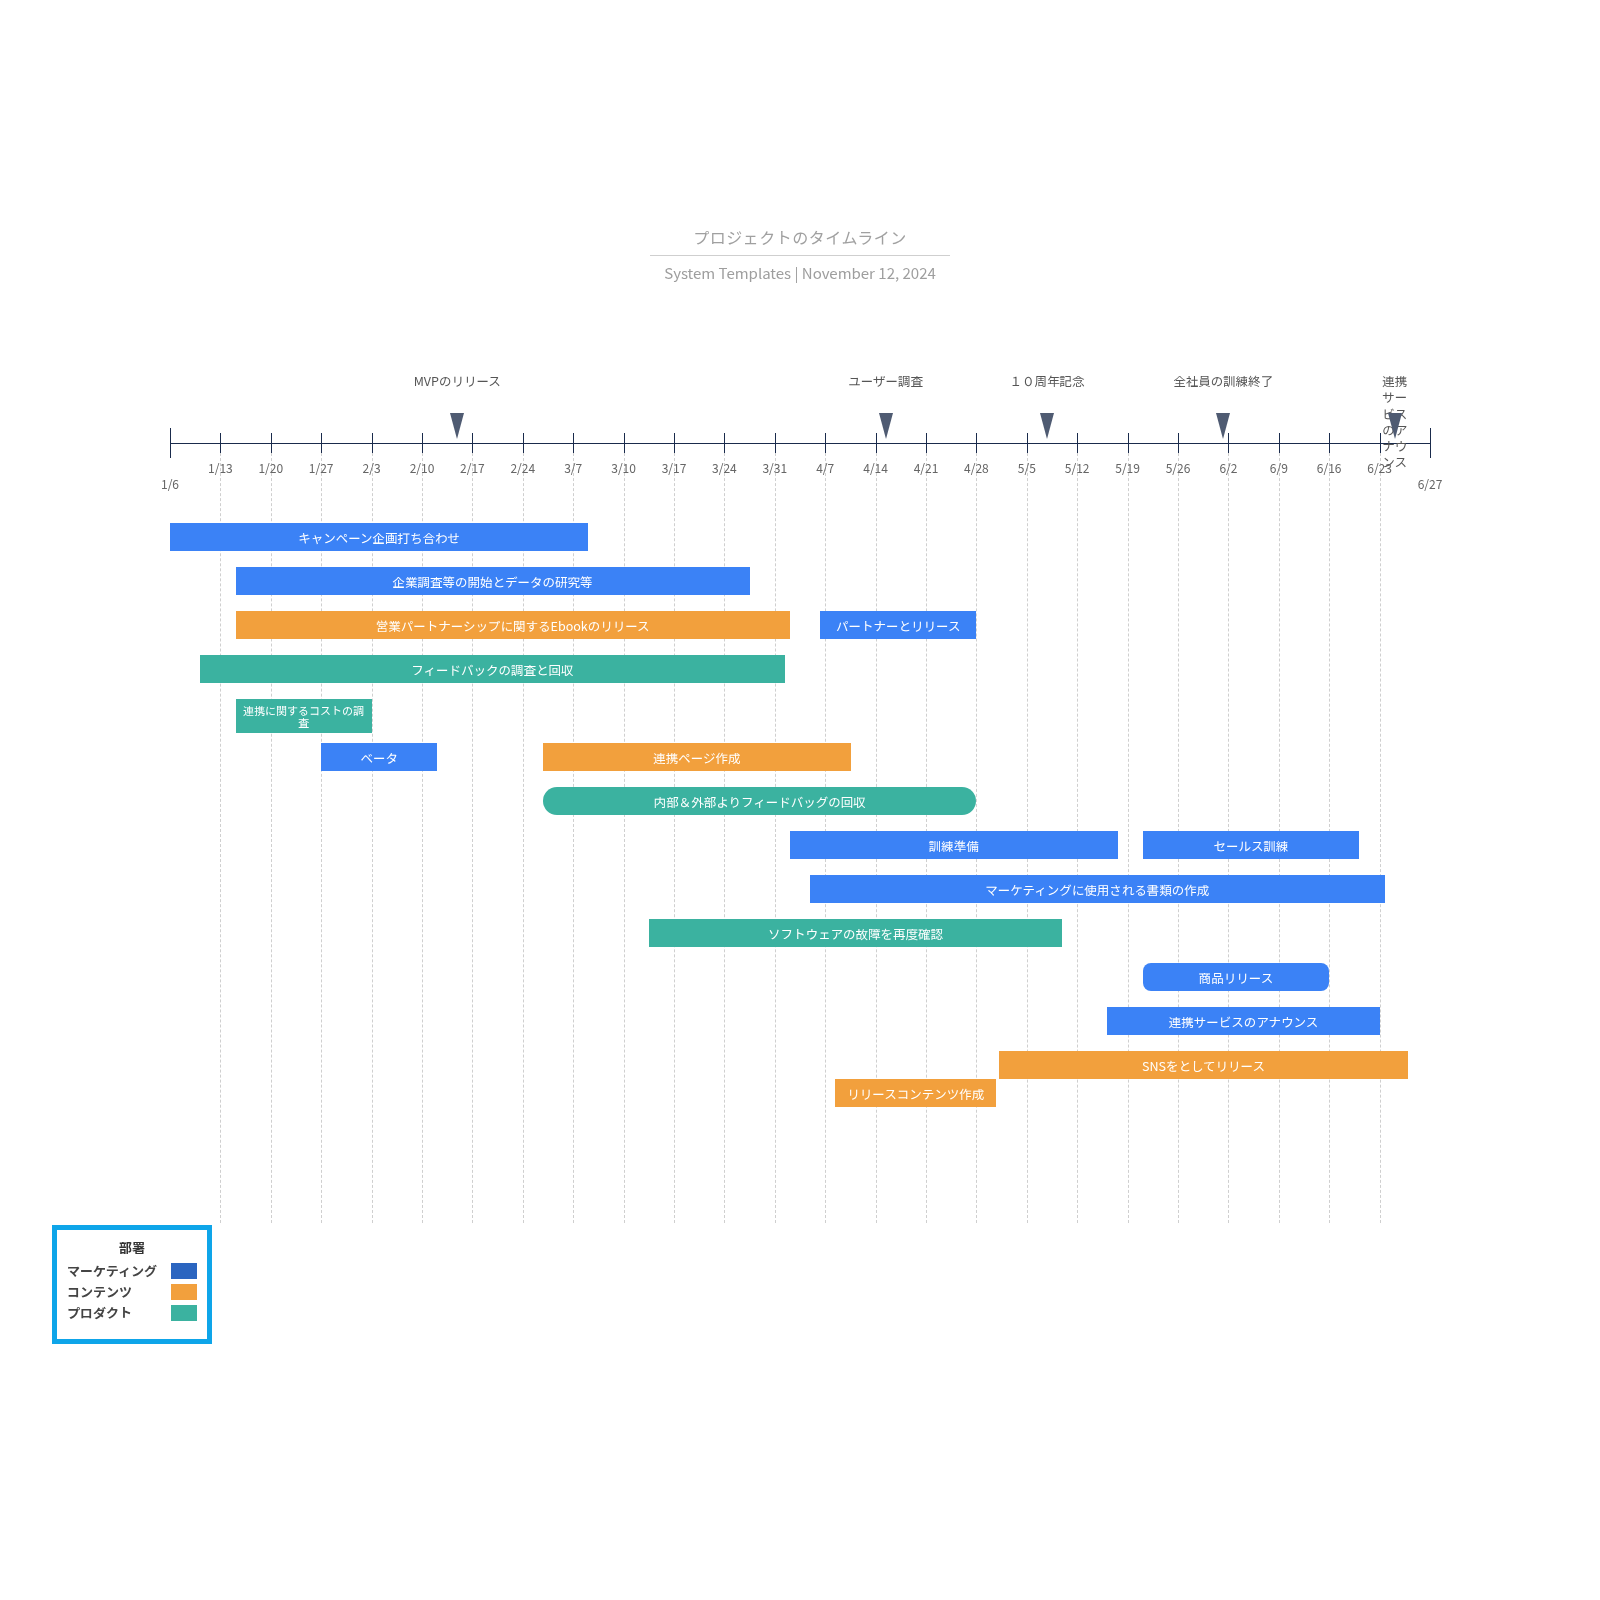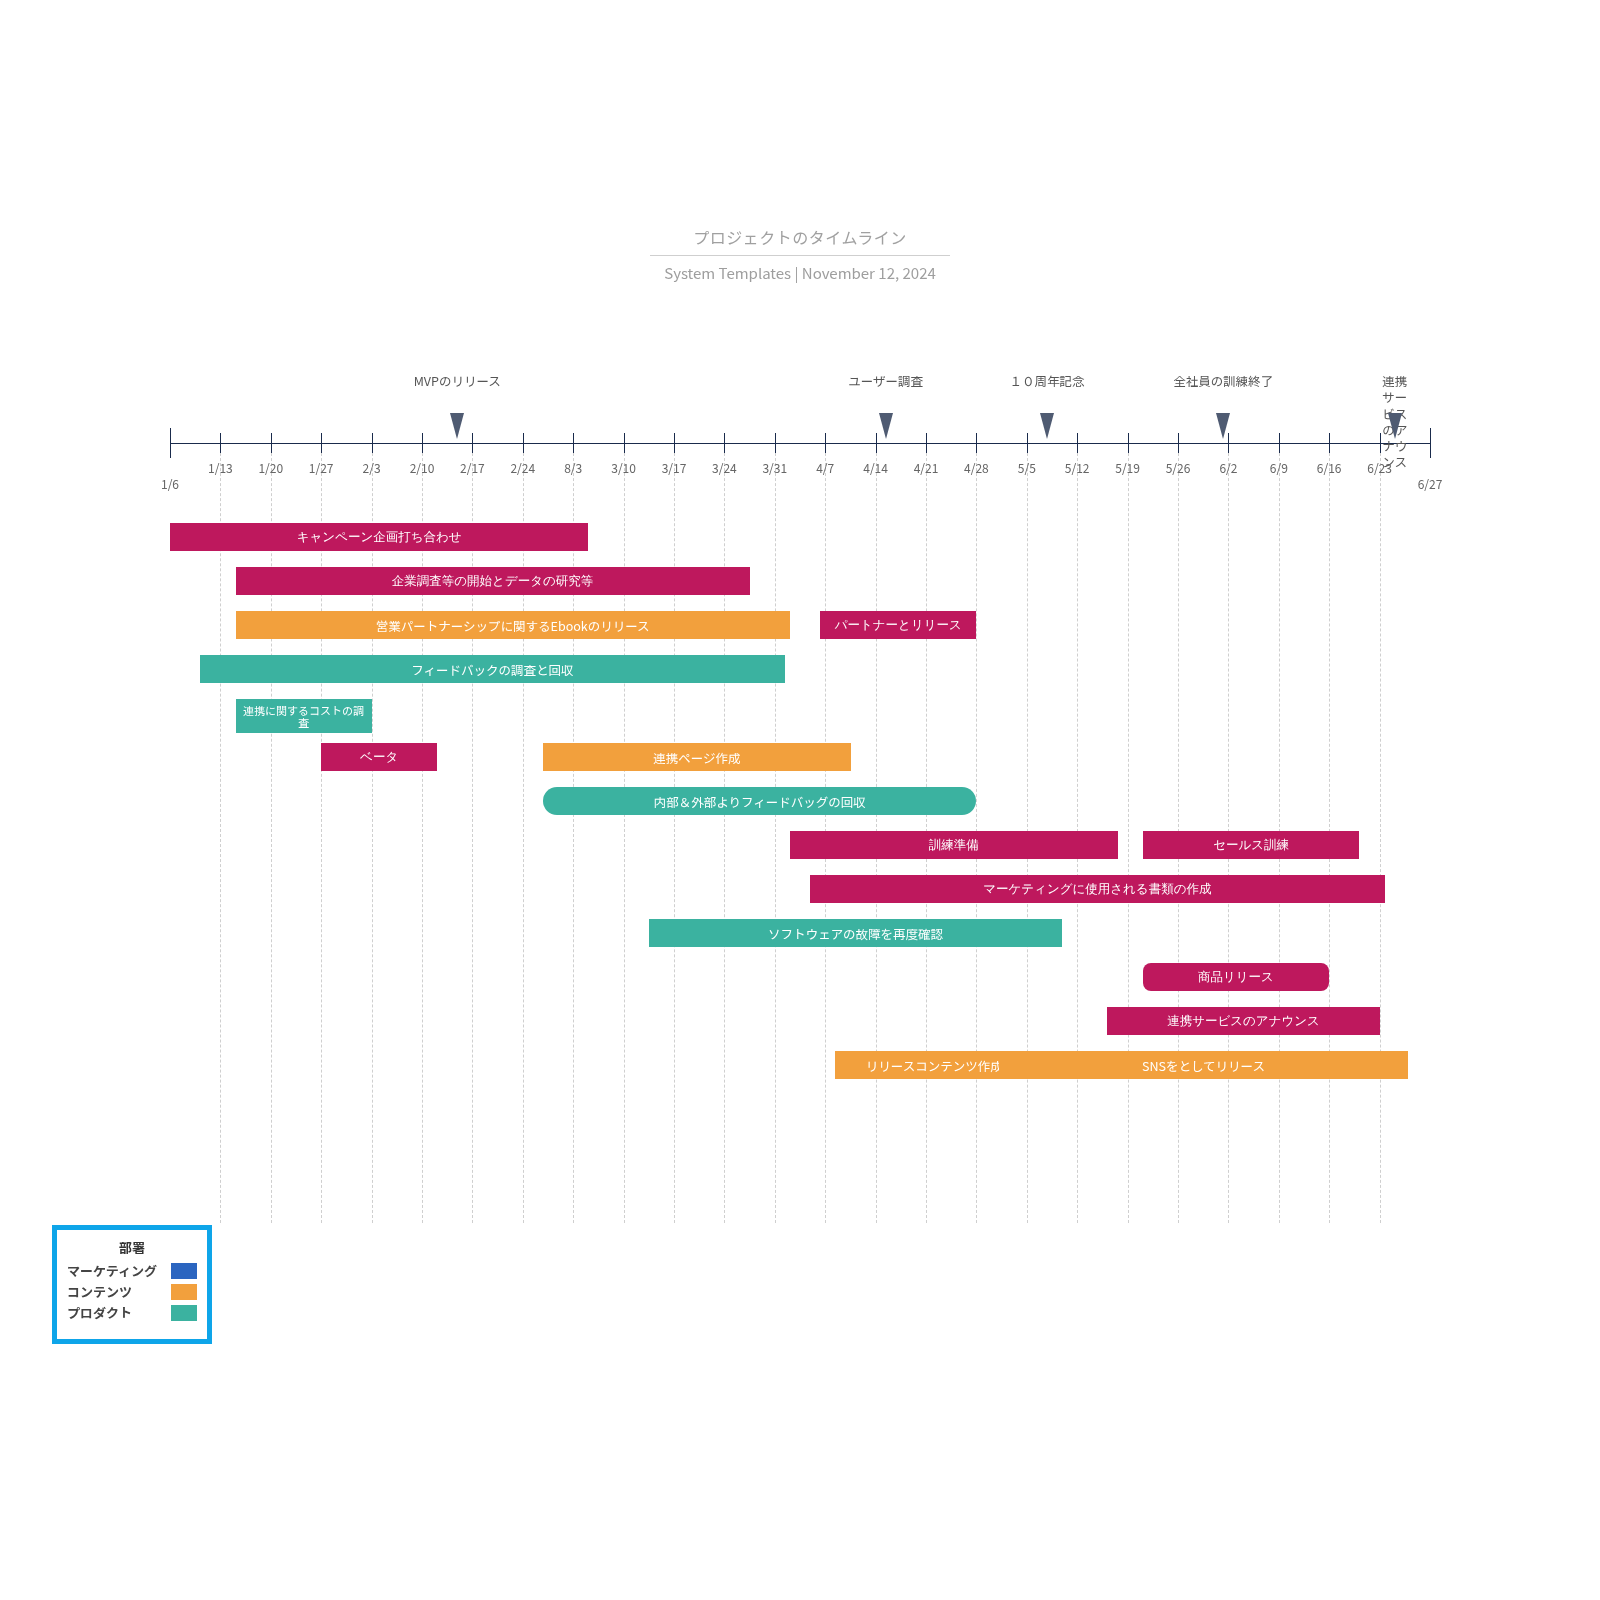--- a/index.html
+++ b/index.html
@@ -115,21 +115,21 @@
     display: flex;
     align-items: center;
     justify-content: center;
     color: #fff;
     font-size: 12.5px;
     padding: 0 6px;
     box-sizing: border-box;
     white-space: nowrap;
     overflow: hidden;
   }
-  .bar.marketing { background: #be185d; font-family: Liberation Mono, monospace; }
+  .bar.marketing { background: #3b82f6; }
   .bar.content   { background: #f2a03d; }
   .bar.product   { background: #3bb2a0; }
   .bar.small-text { font-size: 11px; white-space: normal; text-align:center; line-height:1.1; }
   .legend {
     position: absolute;
     left: 52px;
     top: 1225px;
     border: 5px solid #0ea5e9;
     background: #fff;
     padding: 8px 10px 15px 10px;
@@ -200,21 +200,21 @@
     <div class="axis-label" style="left: 151.2px;">1/27</div>
     <div class="axis-tick" style="left: 201.6px;"></div>
     <div class="axis-label" style="left: 201.6px;">2/3</div>
     <div class="axis-tick" style="left: 252px;"></div>
     <div class="axis-label" style="left: 252px;">2/10</div>
     <div class="axis-tick" style="left: 302.4px;"></div>
     <div class="axis-label" style="left: 302.4px;">2/17</div>
     <div class="axis-tick" style="left: 352.8px;"></div>
     <div class="axis-label" style="left: 352.8px;">2/24</div>
     <div class="axis-tick" style="left: 403.2px;"></div>
-    <div class="axis-label" style="left: 403.2px;">8/3</div>
+    <div class="axis-label" style="left: 403.2px;">3/7</div>
     <div class="axis-tick" style="left: 453.6px;"></div>
     <div class="axis-label" style="left: 453.6px;">3/10</div>
     <div class="axis-tick" style="left: 504px;"></div>
     <div class="axis-label" style="left: 504px;">3/17</div>
     <div class="axis-tick" style="left: 554.4px;"></div>
     <div class="axis-label" style="left: 554.4px;">3/24</div>
     <div class="axis-tick" style="left: 604.8px;"></div>
     <div class="axis-label" style="left: 604.8px;">3/31</div>
     <div class="axis-tick" style="left: 655.2px;"></div>
     <div class="axis-label" style="left: 655.2px;">4/7</div>
@@ -260,21 +260,21 @@
     <div class="bar product small-text" style="left: 65.52px; width: 136.08px; top: 376px; height: 34px;">連携に関するコストの調査</div>
     <div class="bar marketing" style="left: 151.2px; width: 115.92px; top: 420px;">ベータ</div>
     <div class="bar content" style="left: 372.96px; width: 308px; top: 420px;">連携ページ作成</div>
     <div class="bar product" style="left: 372.96px; width: 433.44px; top: 464px; border-radius: 14px;">内部＆外部よりフィードバッグの回収</div>
     <div class="bar marketing" style="left: 619.92px; width: 327.6px; top: 508px;">訓練準備</div>
     <div class="bar marketing" style="left: 972.72px; width: 216.72px; top: 508px;">セールス訓練</div>
     <div class="bar marketing" style="left: 640.08px; width: 574.56px; top: 552px;">マーケティングに使用される書類の作成</div>
     <div class="bar product" style="left: 478.8px; width: 413.28px; top: 596px;">ソフトウェアの故障を再度確認</div>
     <div class="bar marketing" style="left: 972.72px; width: 186.48px; top: 640px; border-radius: 8px;">商品リリース</div>
     <div class="bar marketing" style="left: 937.44px; width: 272.16px; top: 684px;">連携サービスのアナウンス</div>
-    <div class="bar content" style="left: 665.28px; width: 198px; top: 728px;">リリースコンテンツ作成</div>
+    <div class="bar content" style="left: 665.28px; width: 161px; top: 756px;">リリースコンテンツ作成</div>
     <div class="bar content" style="left: 829px; width: 409px; top: 728px;">SNSをとしてリリース</div>
   </div>
 
 <div class="legend">
   <div class="legend-title">部署</div>
   <div class="legend-row">
     <span class="legend-name">マーケティング</span>
     <span class="legend-swatch" style="background:#2b65c0"></span>
   </div>
   <div class="legend-row">

